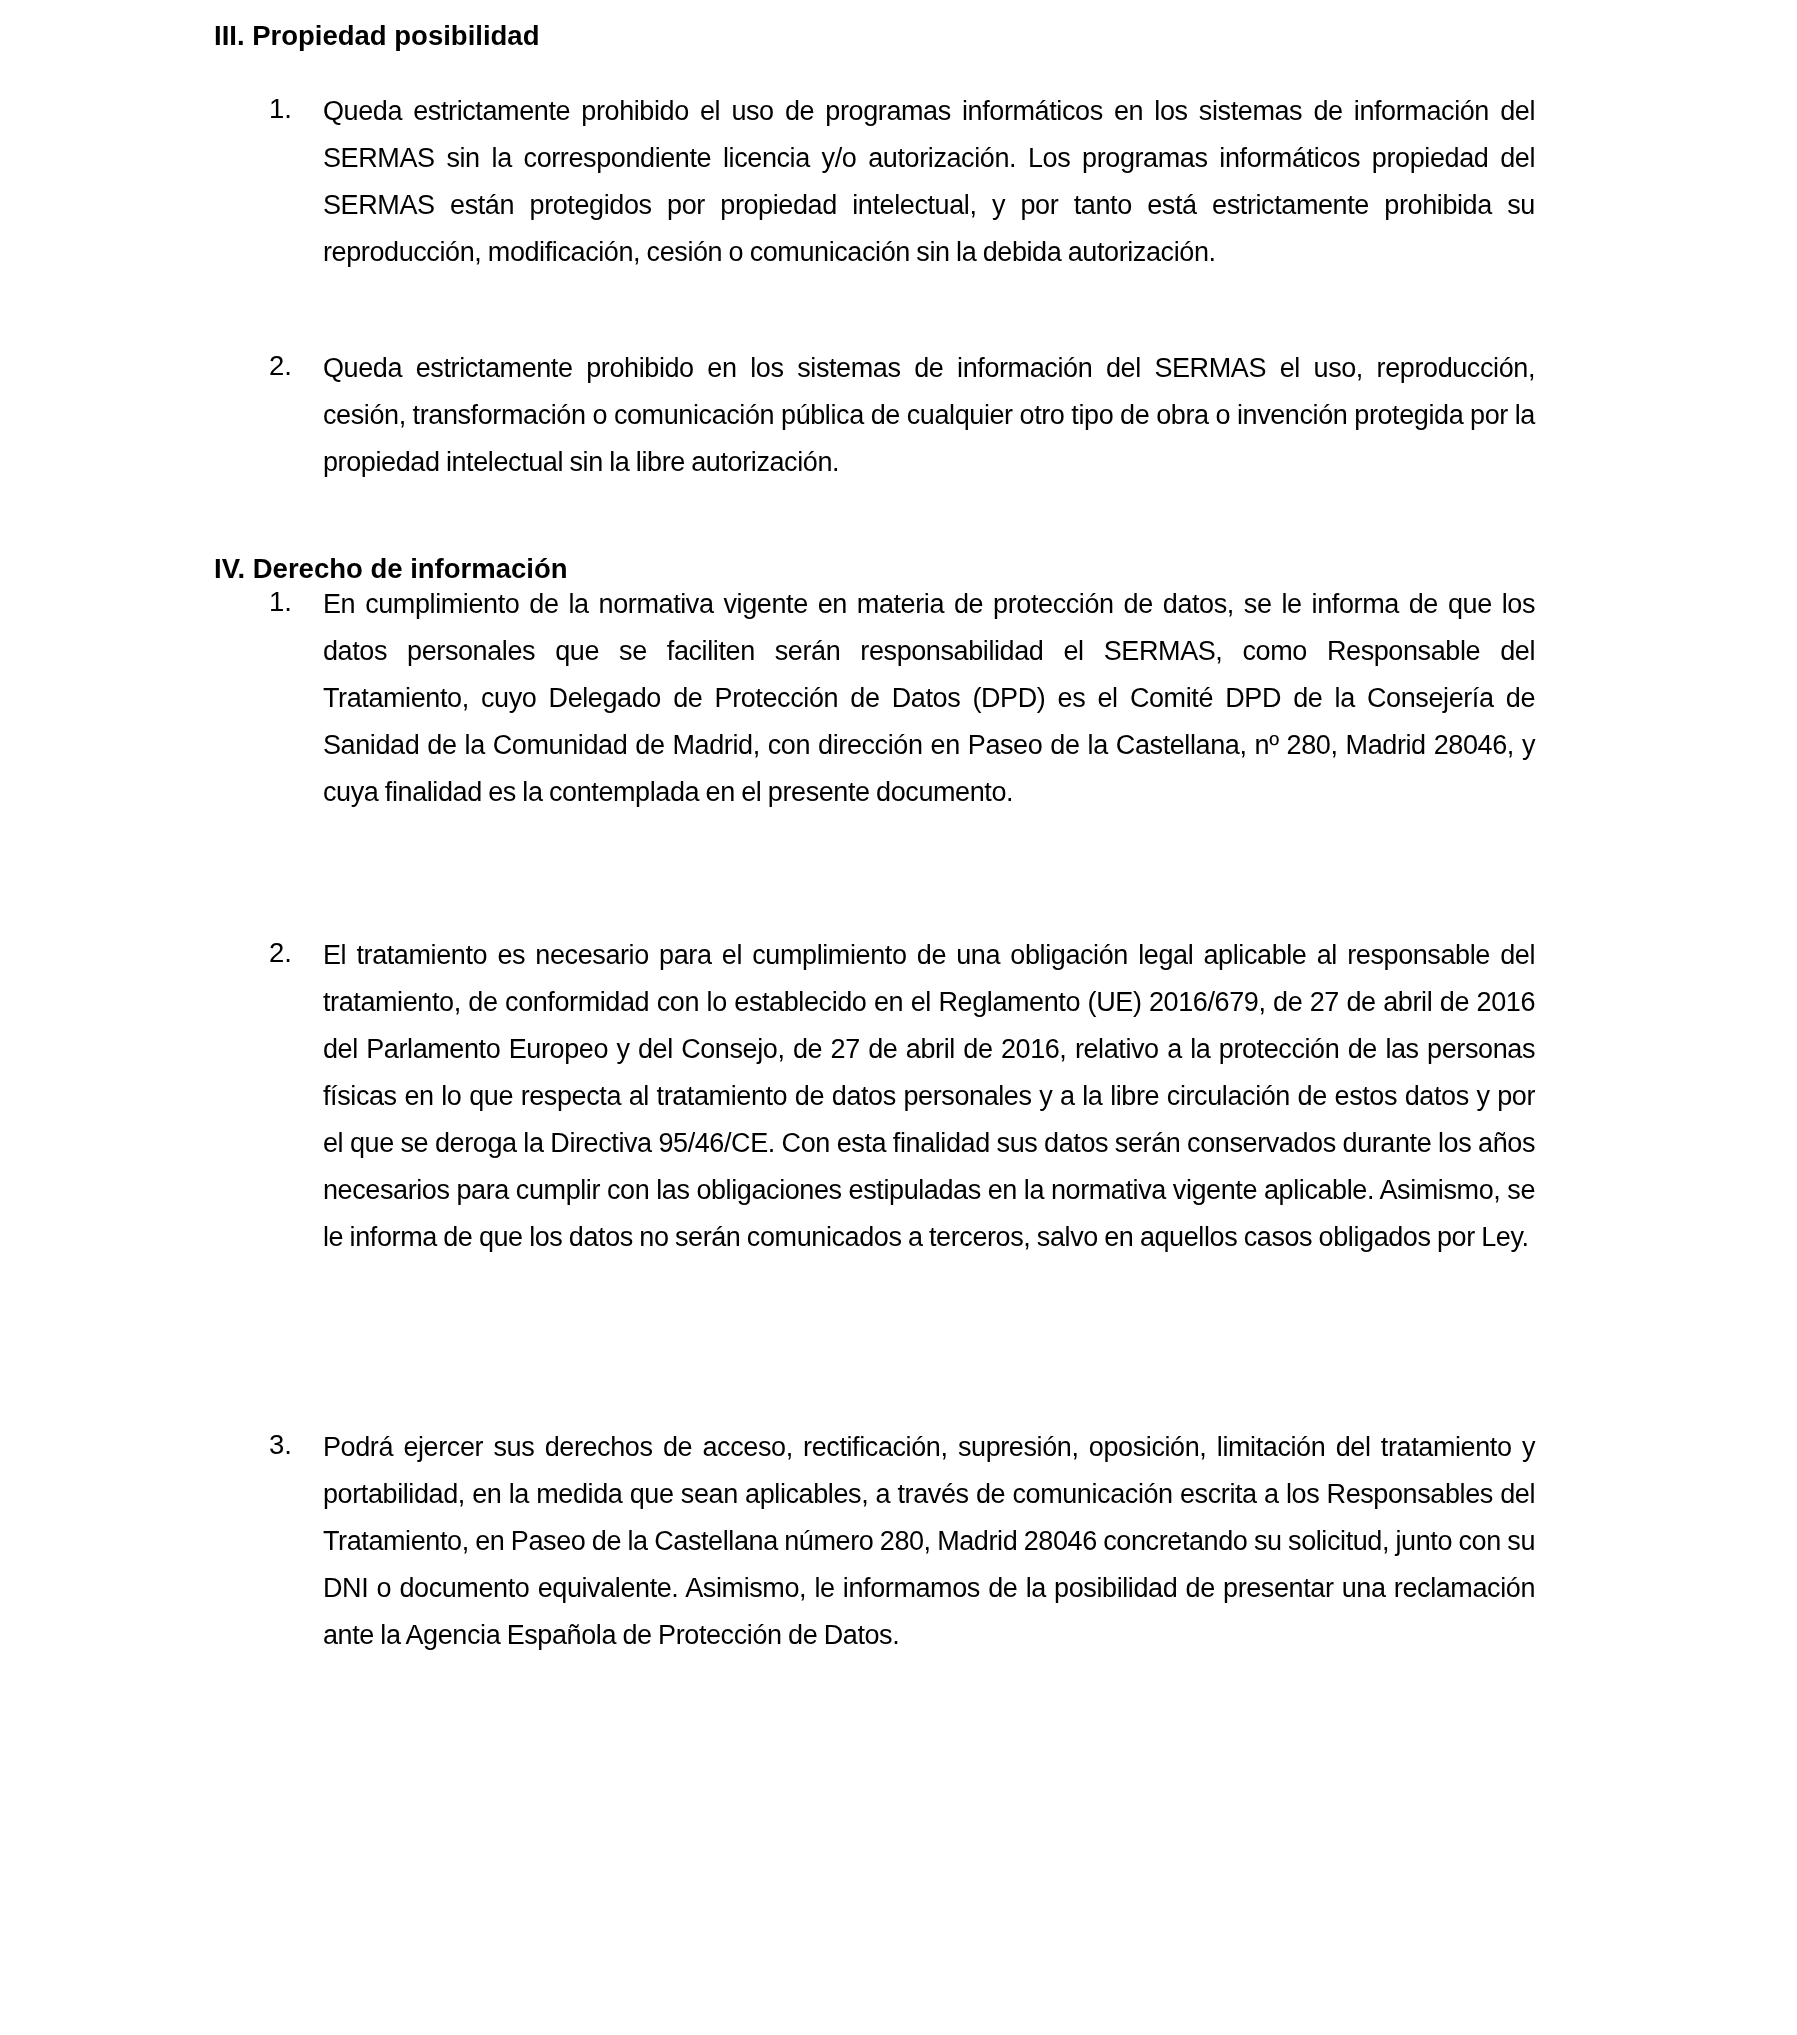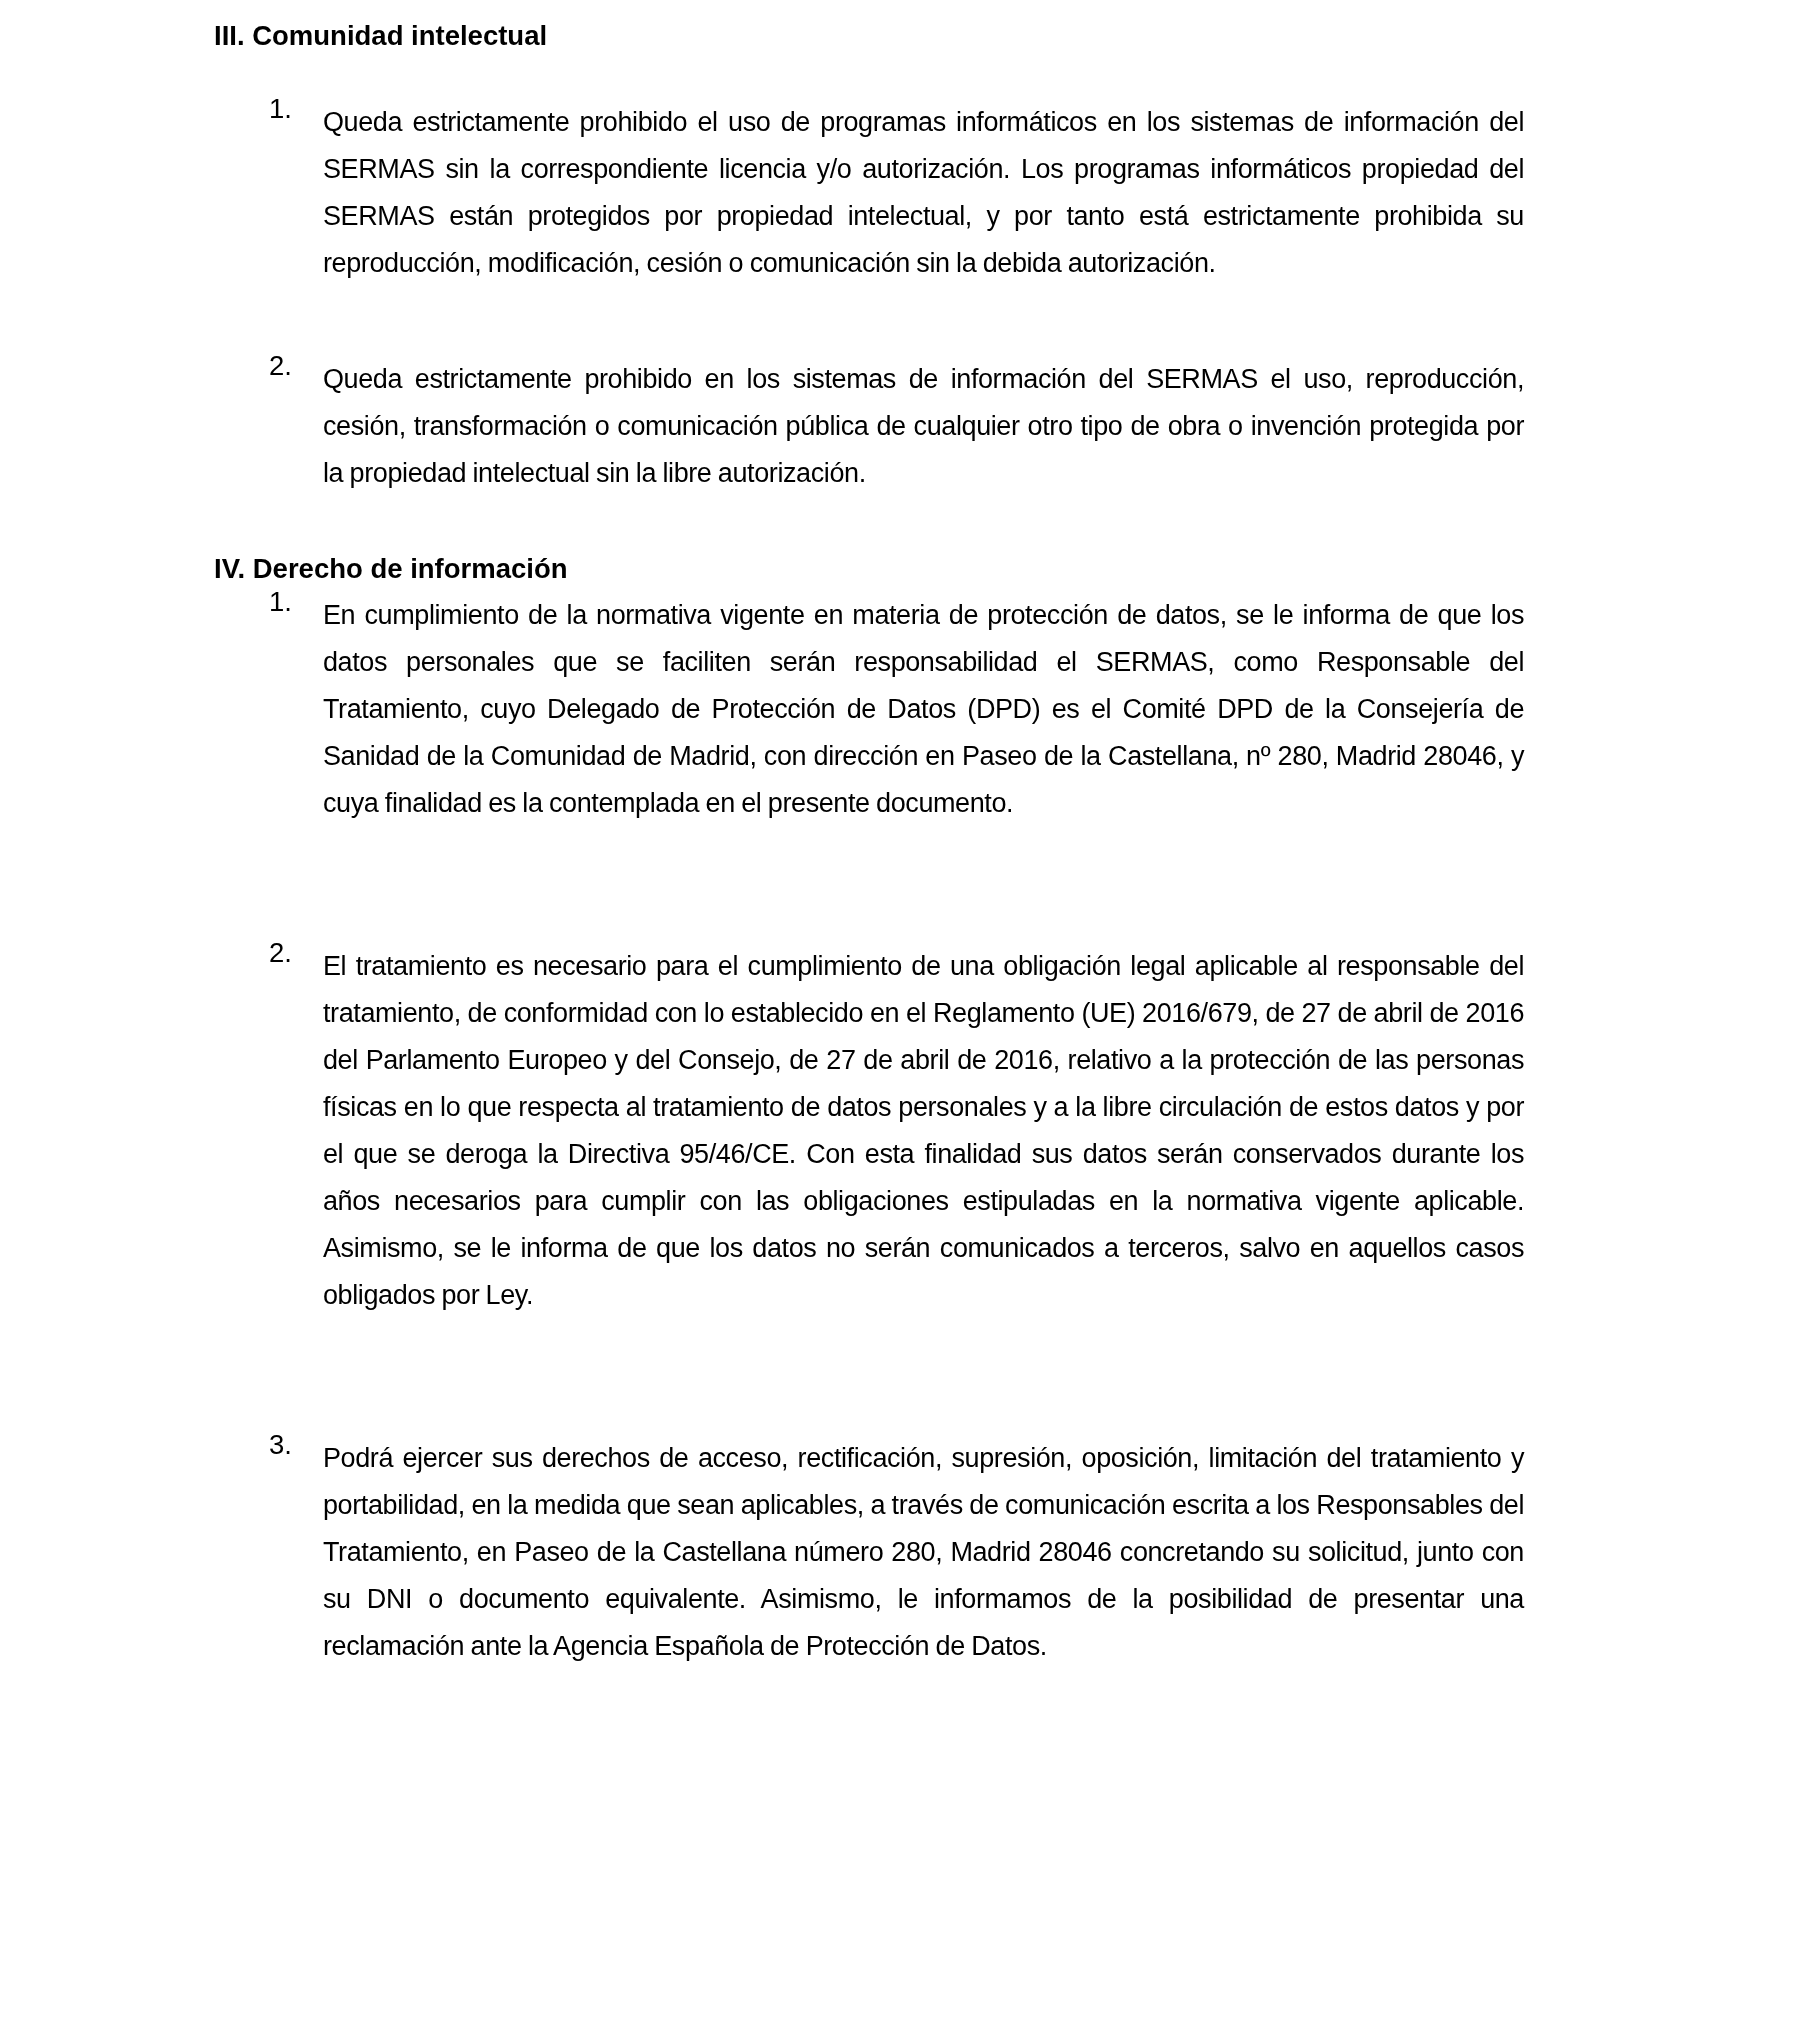--- a/index.html
+++ b/index.html
@@ -38,35 +38,35 @@
       width: 1269px;
     }
     .item-number {
       position: absolute;
       left: 0;
       top: 0;
       font-size: 27.5px;
       line-height: 47px;
     }
     .item-text {
-      margin: 14px;
+      margin: 3px;
       margin-left: 54px;
       font-size: 27px;
       line-height: 47px;
       text-align: justify;
       letter-spacing: -0.4px;
       word-spacing: -0.7px;
     }
   </style>
 </head>
 <body>
 
 <div class="page">
 
-  <h2 class="section-heading" style="top:12.3px;">III. Comunidad intelectual</h2>
+  <h2 class="section-heading" style="top:12.3px;">III. Propiedad posibilidad</h2>
 
   <div class="item" style="top:85px;">
     <span class="item-number">1.</span>
     <p class="item-text">Queda estrictamente prohibido el uso de programas informáticos en los sistemas de información del SERMAS sin la correspondiente licencia y/o autorización. Los programas informáticos propiedad del SERMAS están protegidos por propiedad intelectual, y por tanto está estrictamente prohibida su reproducción, modificación, cesión o comunicación sin la debida autorización.</p>
   </div>
 
   <div class="item" style="top:342px;">
     <span class="item-number">2.</span>
     <p class="item-text">Queda estrictamente prohibido en los sistemas de información del SERMAS el uso, reproducción, cesión, transformación o comunicación pública de cualquier otro tipo de obra o invención protegida por la propiedad intelectual sin la libre autorización.</p>
   </div>

